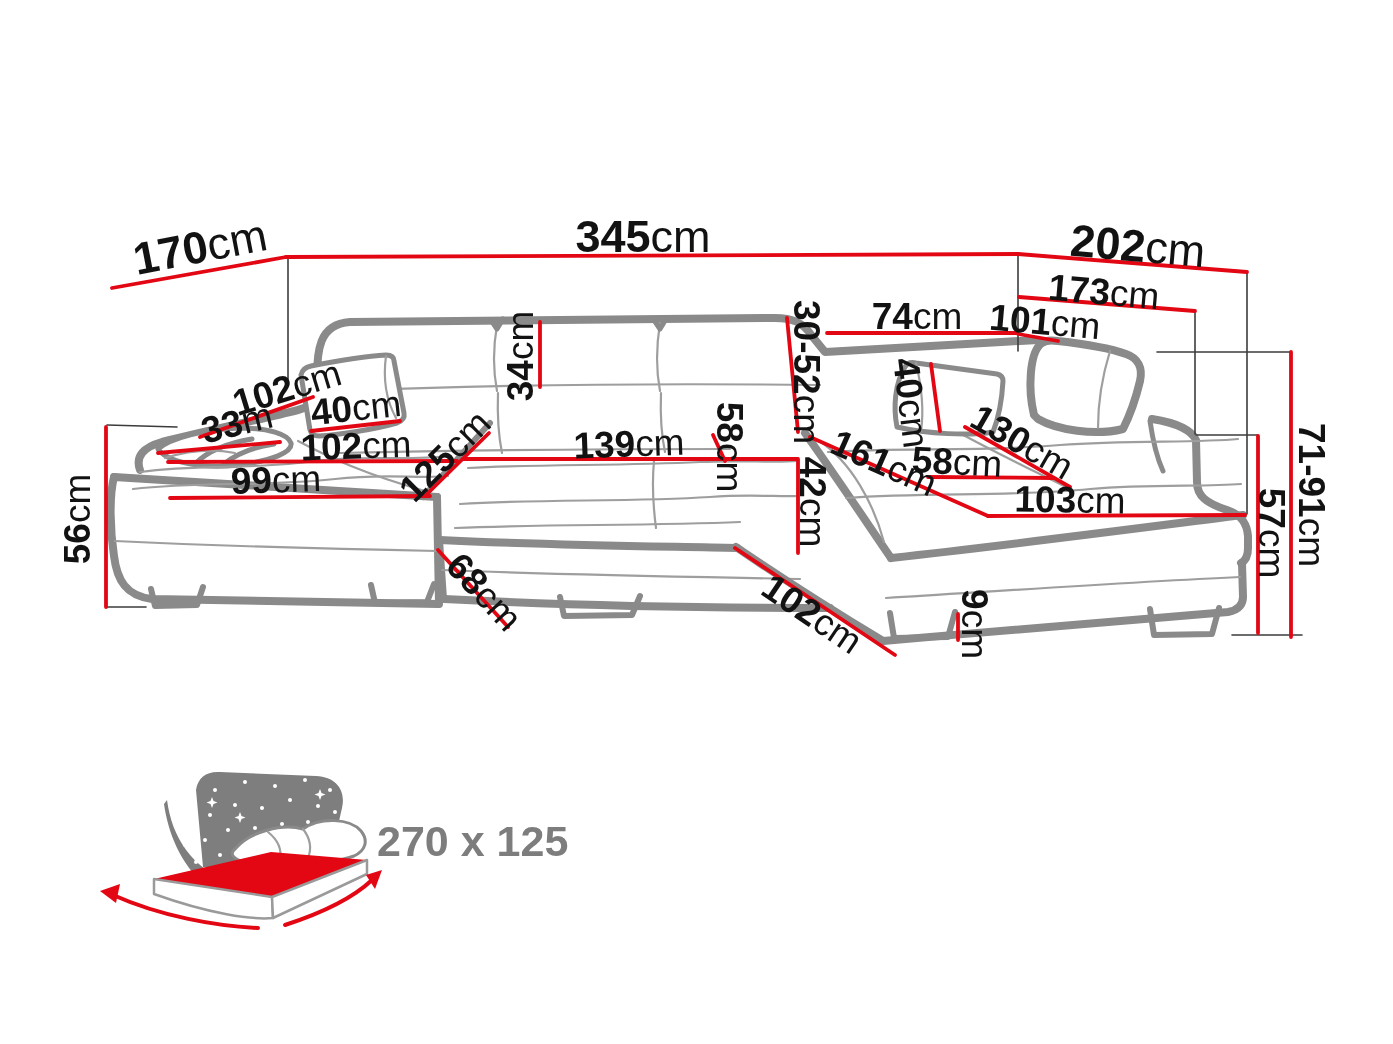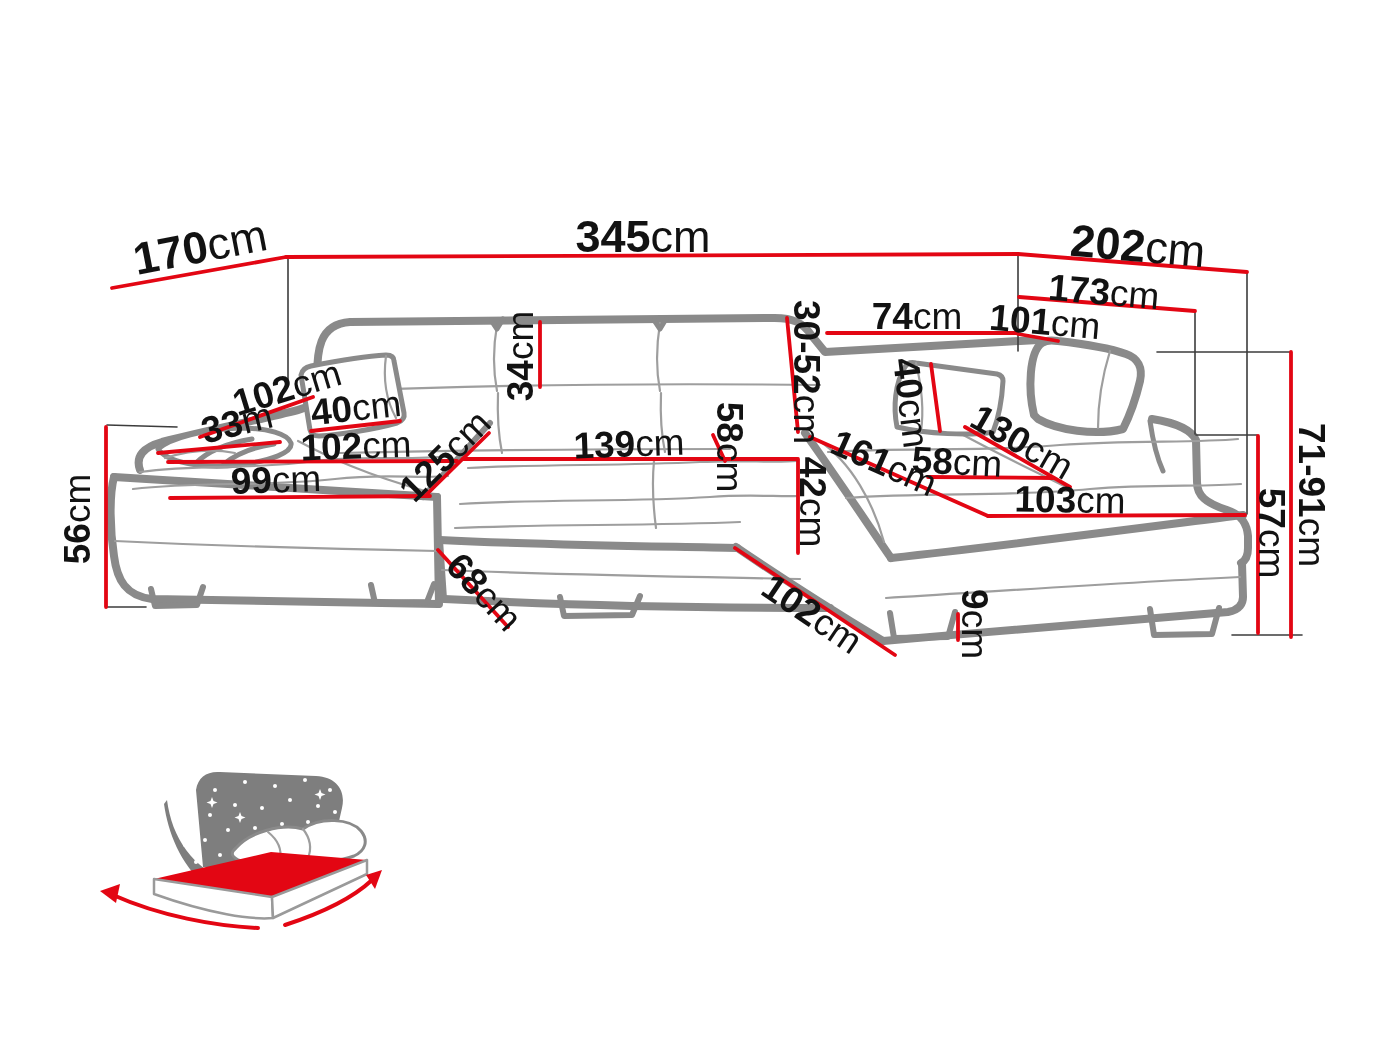--- a/index.html
+++ b/index.html
@@ -215,13 +215,14 @@
       <div class="dim s-m" style="left: 1022px; top: 442px; transform: translate(-50%, -50%) rotate(30deg);"><span class="num">130</span><span class="unit">cm</span></div>
       <div class="dim s-m" style="left: 957px; top: 462px; transform: translate(-50%, -50%) rotate(3deg);"><span class="num">58</span><span class="unit">cm</span></div>
       <div class="dim s-m" style="left: 1070px; top: 500px; transform: translate(-50%, -50%) rotate(1deg);"><span class="num">103</span><span class="unit">cm</span></div>
       <div class="dim s-m" style="left: 484px; top: 592px; transform: translate(-50%, -50%) rotate(47deg);"><span class="num">68</span><span class="unit">cm</span></div>
       <div class="dim s-m" style="left: 812px; top: 614px; transform: translate(-50%, -50%) rotate(34deg);"><span class="num">102</span><span class="unit">cm</span></div>
       <div class="dim s-m" style="left: 974px; top: 624px; transform: translate(-50%, -50%) rotate(90deg);"><span class="num">9</span><span class="unit">cm</span></div>
       <div class="dim s-m" style="left: 77px; top: 519px; transform: translate(-50%, -50%) rotate(-90deg);"><span class="num">56</span><span class="unit">cm</span></div>
       <div class="dim s-m" style="left: 1271px; top: 533px; transform: translate(-50%, -50%) rotate(90deg);"><span class="num">57</span><span class="unit">cm</span></div>
       <div class="dim s-m" style="left: 1311px; top: 495px; transform: translate(-50%, -50%) rotate(90deg);"><span class="num">71-91</span><span class="unit">cm</span></div>
     </div>
+<div class="icon-label" id="bed-size-label" style="left: 377px; top: 820px;">270 x 125</div>
 </div>
 
 </body></html>

